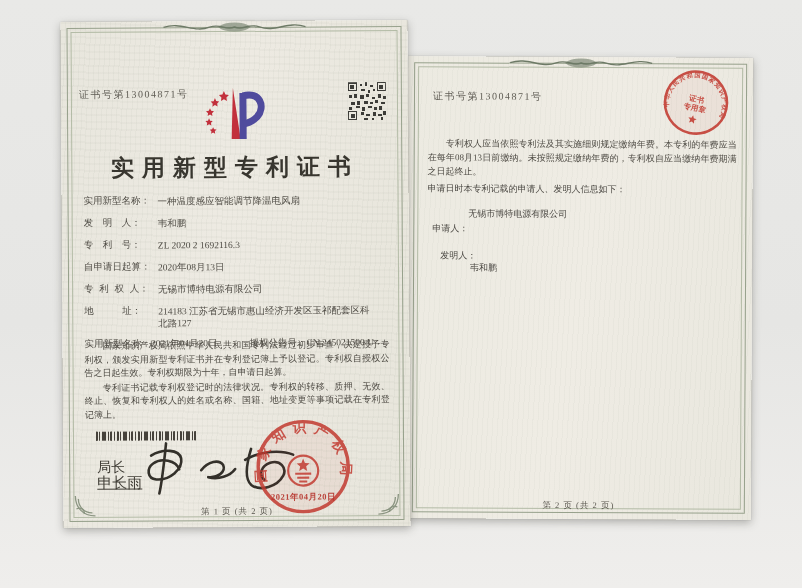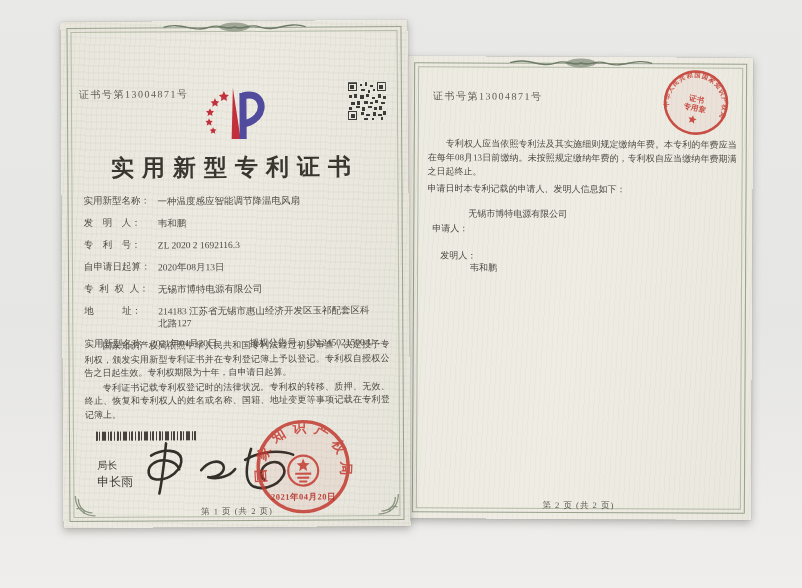--- a/index.html
+++ b/index.html
@@ -36,22 +36,22 @@
   .fvalue{flex:1;}
   .grantrow{display:flex;margin-top:1px;line-height:12px;}
   .grant-right{margin-left:32px;}
   .paras{position:absolute;left:22px;right:20px;top:318px;font-size:9px;line-height:13.5px;
     color:#4e4b44;text-align:justify;}
   .paras p{margin:0 0 1px 0;text-indent:2em;}
   .barcode{position:absolute;left:33px;top:410px;width:100px;height:9px;
     background:
       repeating-linear-gradient(90deg,#46423b 0 1px,transparent 1px 3px),
       repeating-linear-gradient(90deg,#46423b 0 2px,transparent 2px 7px);}
-  .director-label{left:34px;top:437px;font-size:10px;color:#3f3c35;}
-  .director-name{left:34px;top:452px;font-size:12px;color:#3f3c35;}
+  .director-label{left:34px;top:437px;font-size:14px;color:#3f3c35;}
+  .director-name{left:34px;top:452px;font-size:15px;color:#3f3c35;text-decoration:underline;}
   .signature{position:absolute;left:72px;top:418px;}
   .seal{position:absolute;left:190px;top:396px;width:100px;height:100px;}
   .seal-date{position:absolute;left:0;right:0;bottom:13px;text-align:center;
     font-size:8.5px;color:#b5332b;letter-spacing:0.5px;font-weight:bold;opacity:.9;}
   .footer{width:100%;text-align:center;font-size:8.5px;color:#5a574f;letter-spacing:1px;}
   .qr{position:absolute;right:22px;top:62px;width:38px;height:38px;}
   .logo{position:absolute;left:50%;transform:translateX(-50%);top:64px;}
   .seal-small{position:absolute;right:22px;top:10px;width:70px;height:70px;transform:rotate(12deg);opacity:.88;}
   .rp-para{position:absolute;left:20px;right:16px;top:80px;font-size:9px;line-height:14px;
     color:#4e4b44;text-align:justify;text-indent:2em;}

